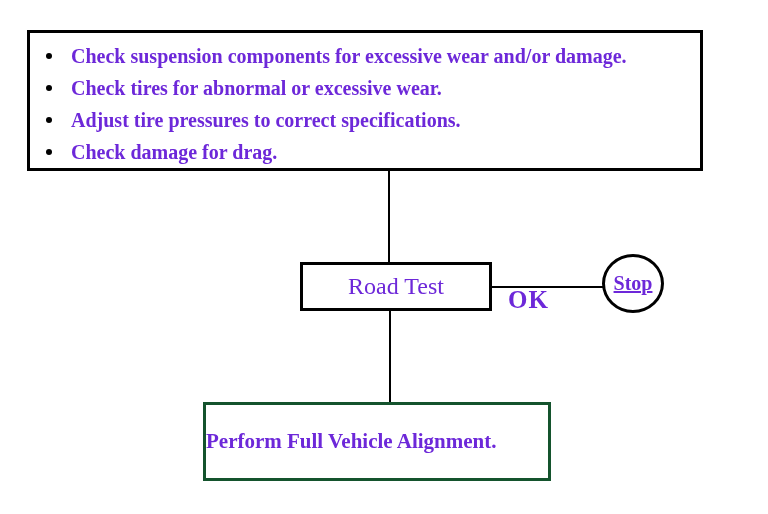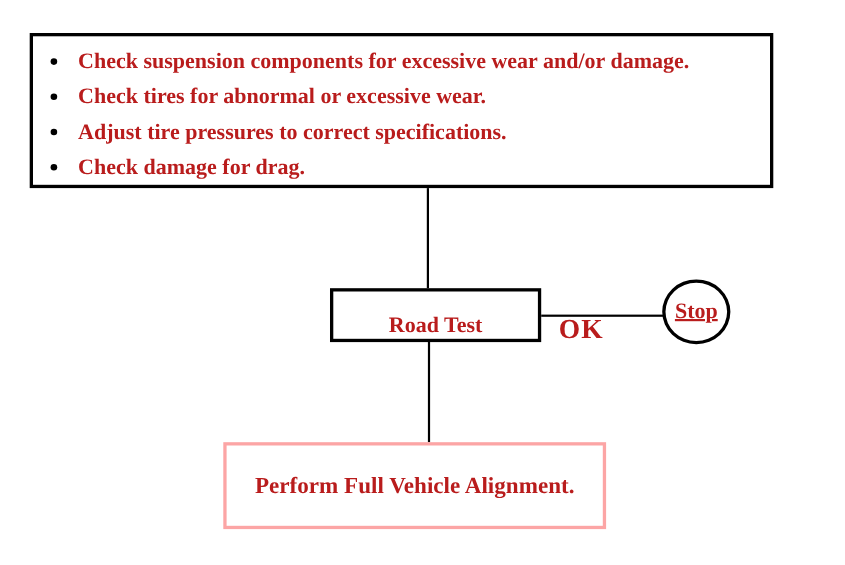--- a/index.html
+++ b/index.html
@@ -6,21 +6,21 @@
     margin: 0;
     padding: 0;
     background: #ffffff;
   }
   #canvas {
     position: relative;
     width: 768px;
     height: 514px;
     background: #ffffff;
     font-family: "Liberation Serif", "DejaVu Serif", serif;
-    color: #b91c1c;
+    color: #6d28d9;
     overflow: hidden;
   }
   
   .checklist-box {
     position: absolute;
     left: 27px;
     top: 30px;
     width: 676px;
     height: 141px;
     border: 3px solid #000000;
@@ -62,24 +62,24 @@
   
   .roadtest-box {
     position: absolute;
     left: 300px;
     top: 262px;
     width: 192px;
     height: 49px;
     border: 3px solid #000000;
     box-sizing: border-box;
     display: flex;
-    align-items: flex-end;
+    align-items: center;
     justify-content: center;
-    font-size: 20px;
-    font-weight: bold;
+    font-size: 24px;
+    font-weight: normal;
     background: #ffffff;
   }
   
   .ok-label {
     position: absolute;
     left: 508px;
     top: 256px;
     font-size: 25px;
     font-weight: bold;
     letter-spacing: 1px;
@@ -103,25 +103,24 @@
     background: #ffffff;
     text-decoration: underline;
   }
   
   .alignment-box {
     position: absolute;
     left: 203px;
     top: 402px;
     width: 348px;
     height: 79px;
-    border: 3px solid #fca5a5;
+    border: 3px solid #14532d;
     box-sizing: border-box;
     display: flex;
     align-items: center;
-    justify-content: center;
     font-size: 21px;
     font-weight: bold;
     background: #ffffff;
   }
 </style>
 </head>
 <body>
 
 <div id="canvas">
 

